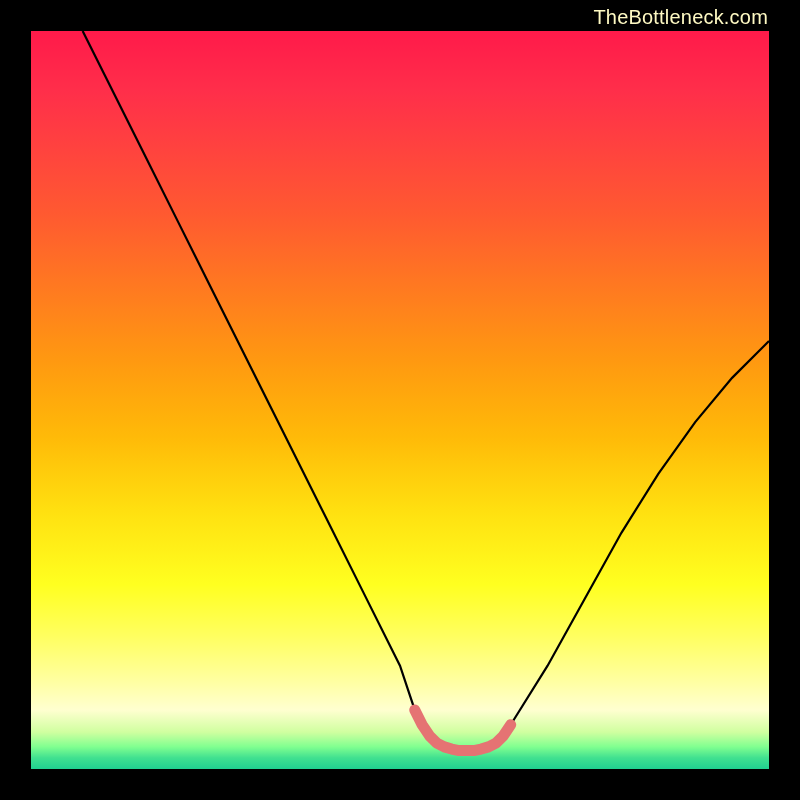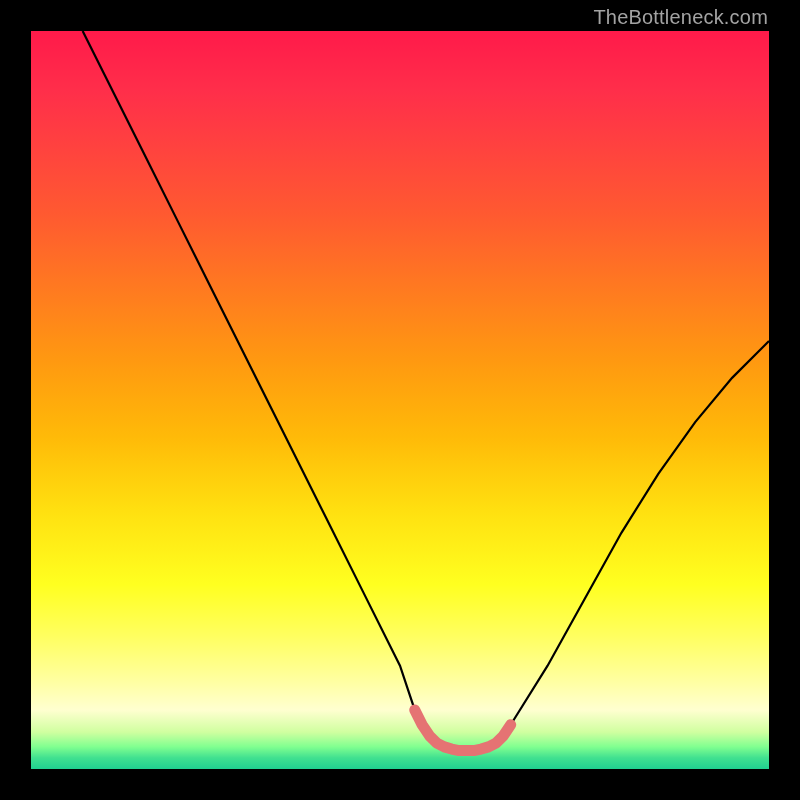--- a/index.html
+++ b/index.html
@@ -29,21 +29,21 @@
       #40e090 98.5%,
       #20d090 100%
     );
   }
   .watermark {
     position: absolute;
     top: 6px;
     right: 32px;
     font-family: Arial, sans-serif;
     font-size: 20px;
-    color: #a3a3a3;
+    color: #fef9c3;
     font-weight: 500;
     letter-spacing: 0.2px;
   }
   .curve-svg {
     position: absolute;
     left: 31px;
     top: 31px;
     width: 738px;
     height: 738px;
     pointer-events: none;

